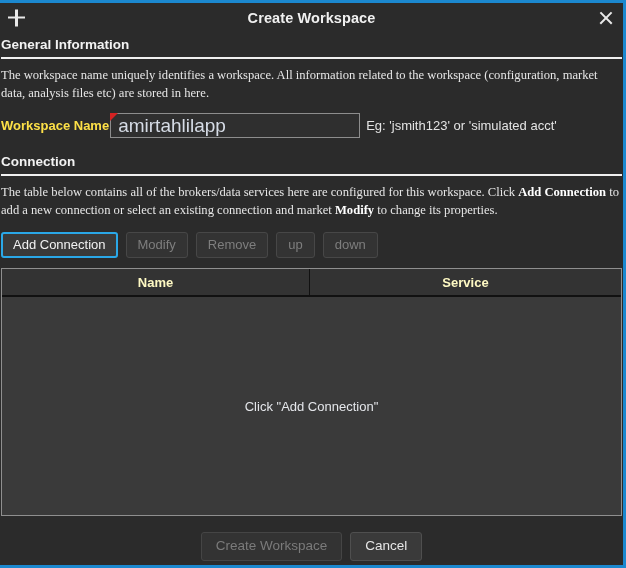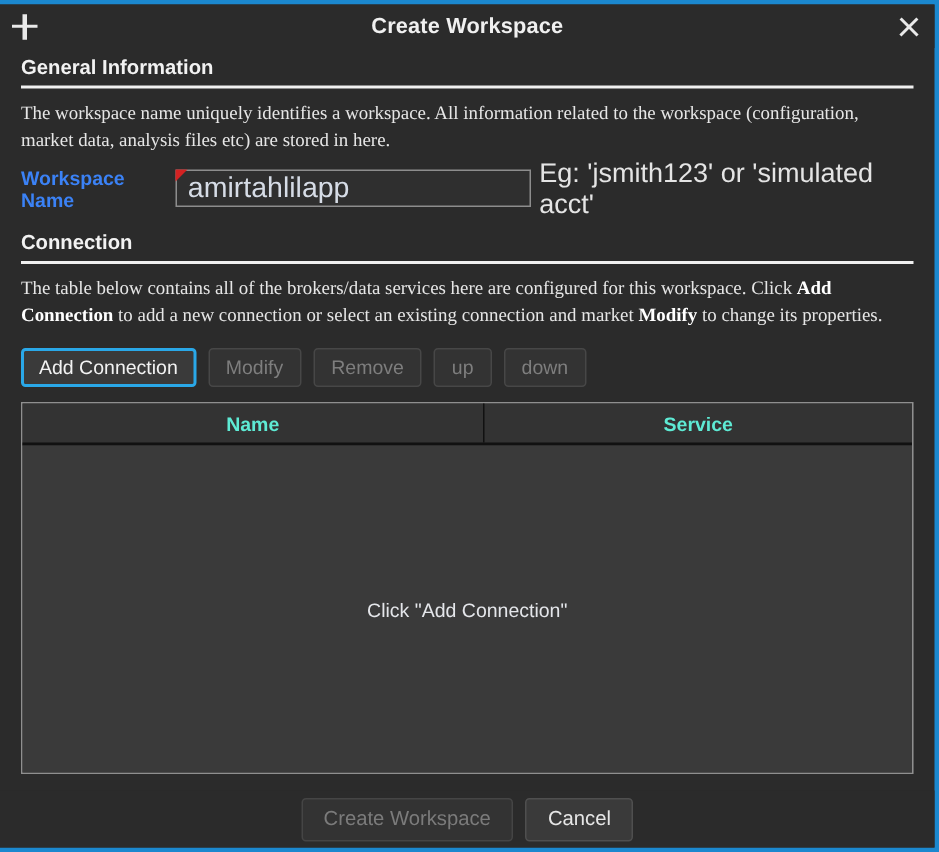--- a/index.html
+++ b/index.html
@@ -83,21 +83,21 @@
     width: 16px;
     height: 2.2px;
     background: #e9e9e9;
   }
   #close-btn::before { transform: rotate(45deg); }
   #close-btn::after  { transform: rotate(-45deg); }
 
   
   #content {
     flex: 1 1 auto;
-    padding: 0 14px;
+    padding: 0 1px;
     display: flex;
     flex-direction: column;
     min-height: 0;
   }
 
   .section-heading {
     font-size: 13.5px;
     font-weight: bold;
     color: #f2f2f2;
     margin: 3px 0 0 0;
@@ -123,23 +123,24 @@
   
   #name-row {
     display: flex;
     align-items: center;
     margin-top: 11px;
     height: 25px;
   }
   #name-label {
     font-size: 13px;
     font-weight: bold;
-    color: #3b82f6;
+    color: #fde047;
     margin-right: 1px;
     user-select: none;
+    text-align: right;
   }
   #name-input-wrap {
     position: relative;
     width: 250px;
     height: 25px;
   }
   #name-input {
     box-sizing: border-box;
     width: 100%;
     height: 100%;
@@ -155,21 +156,21 @@
     position: absolute;
     left: 0;
     top: 0;
     width: 0;
     height: 0;
     border-top: 8px solid #d42222;
     border-right: 8px solid transparent;
     pointer-events: none;
   }
   #name-hint {
-    font-size: 18px;
+    font-size: 13px;
     color: #e4e4e4;
     margin-left: 6px;
     user-select: none;
   }
 
   
   #toolbar {
     display: flex;
     align-items: center;
     gap: 8px;
@@ -216,21 +217,21 @@
     flex: 0 0 26px;
     background: #333333;
     border-bottom: 2px solid #111111;
   }
   .th {
     display: flex;
     align-items: center;
     justify-content: center;
     font-size: 13px;
     font-weight: bold;
-    color: #5eead4;
+    color: #fef9c3;
     user-select: none;
     cursor: pointer;
   }
   #th-name { width: 307px; border-right: 1px solid #111111; }
   #th-service { flex: 1 1 auto; }
 
   #table-body {
     flex: 1 1 auto;
     position: relative;
     background: #3a3a3a;

